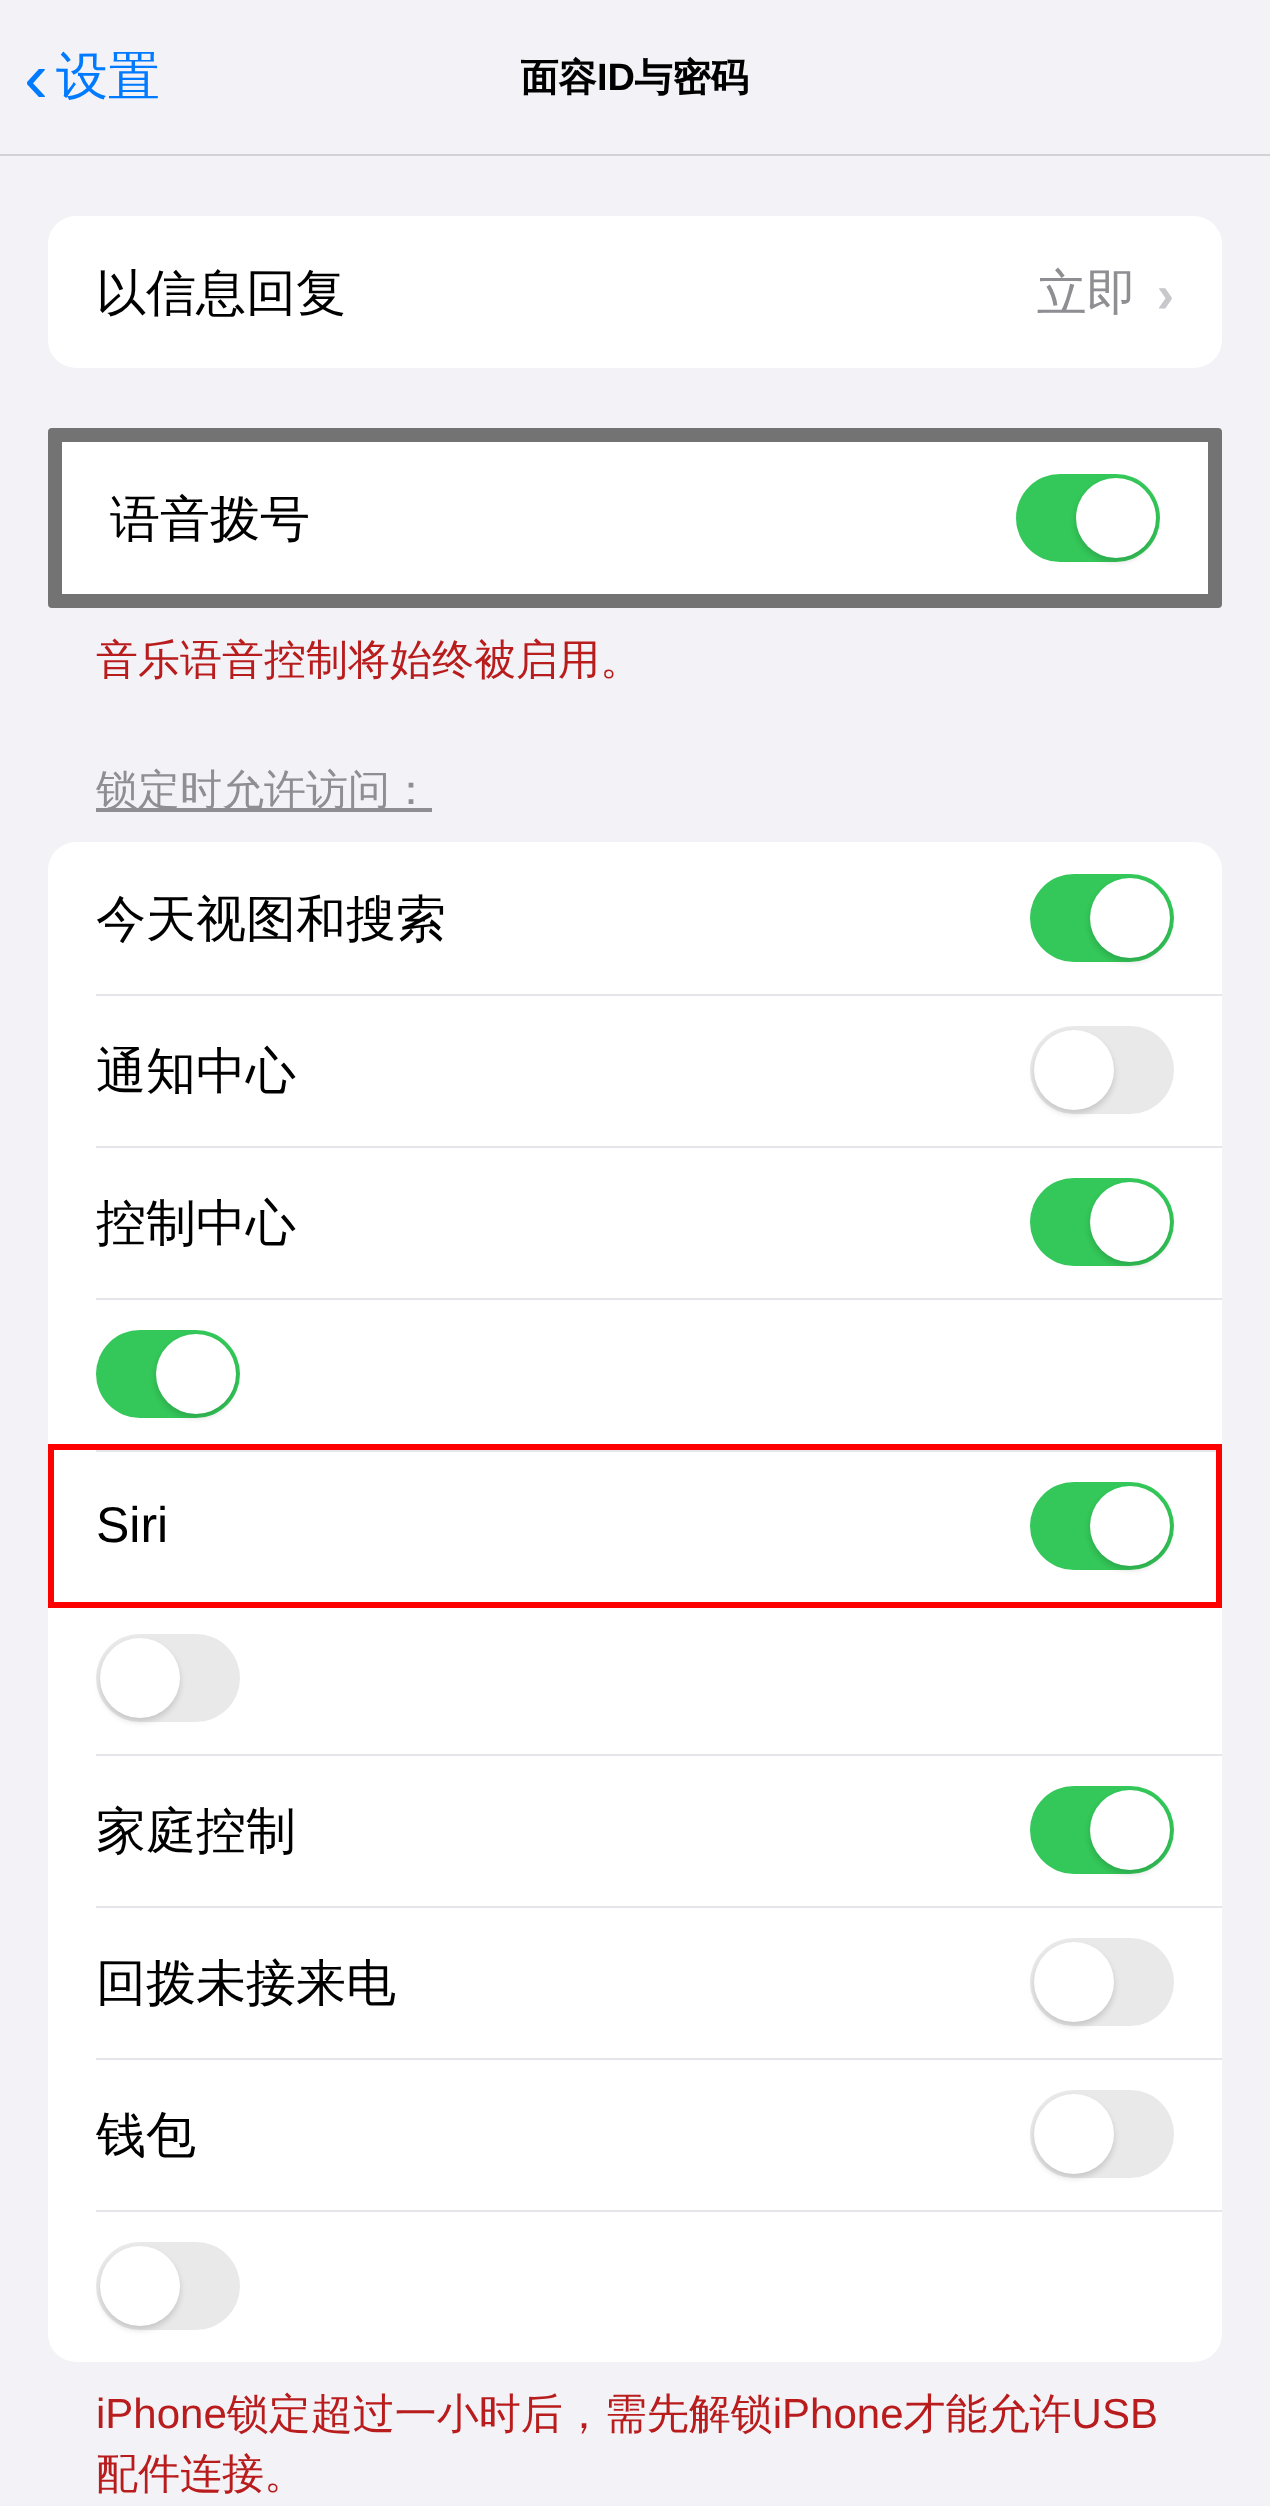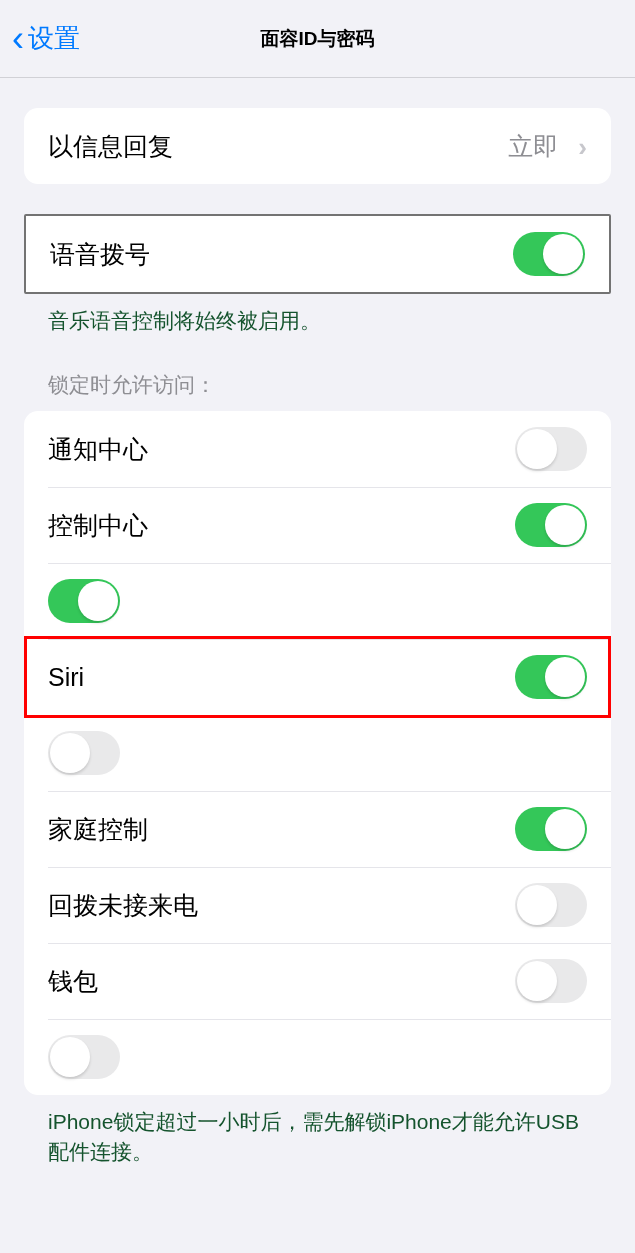--- a/index.html
+++ b/index.html
@@ -69,21 +69,21 @@
       height: 1px;
       background: #e5e5ea;
     }
     .row-label {
       font-size: 25px;
       color: #000;
     }
     .row-right {
       display: flex;
       align-items: flex-end;
-      gap: 20px;
+      gap: 10px;
     }
     .row-value {
       font-size: 25px;
       color: #8e8e93;
     }
     .chevron-right {
       color: #c7c7cc;
       font-size: 26px;
       font-weight: 600;
     }
@@ -111,31 +111,32 @@
       box-shadow: 0 2px 3px rgba(0,0,0,0.15);
     }
     .toggle.on::after {
       right: 2px;
     }
     .toggle.off::after {
       left: 2px;
     }
     .footer-text {
       font-size: 21px;
-      color: #14532d;
+      color: #b91c1c;
       padding: 12px 24px 0 24px;
       line-height: 1.4;
     }
     .section-header {
       font-size: 21px;
       color: #8e8e93;
       padding: 36px 24px 12px 24px;
+      text-decoration: underline;
     }
     .highlight-box {
-      border: 2px solid #737373;
+      border: 7px solid #737373;
       margin: 30px 0 0 0;
       border-radius: 2px;
       text-align: center;
     }
     .highlight-box .group {
       border-radius: 0;
     }
     .highlight-row {
       position: relative;
     }
@@ -182,20 +183,24 @@
       </div>
     </div>
   </div>
 
   <div class="footer-text">音乐语音控制将始终被启用。</div>
 
   <div class="section-header">锁定时允许访问：</div>
 
   <div class="group">
     <div class="row">
+      <span class="row-label">今天视图和搜索</span>
+      <div class="toggle on"></div>
+    </div>
+    <div class="row">
       <span class="row-label">通知中心</span>
       <div class="toggle off"></div>
     </div>
     <div class="row">
       <span class="row-label">控制中心</span>
       <div class="toggle on"></div>
     </div>
     <div class="row">
       <div class="toggle on"></div>
     </div>

